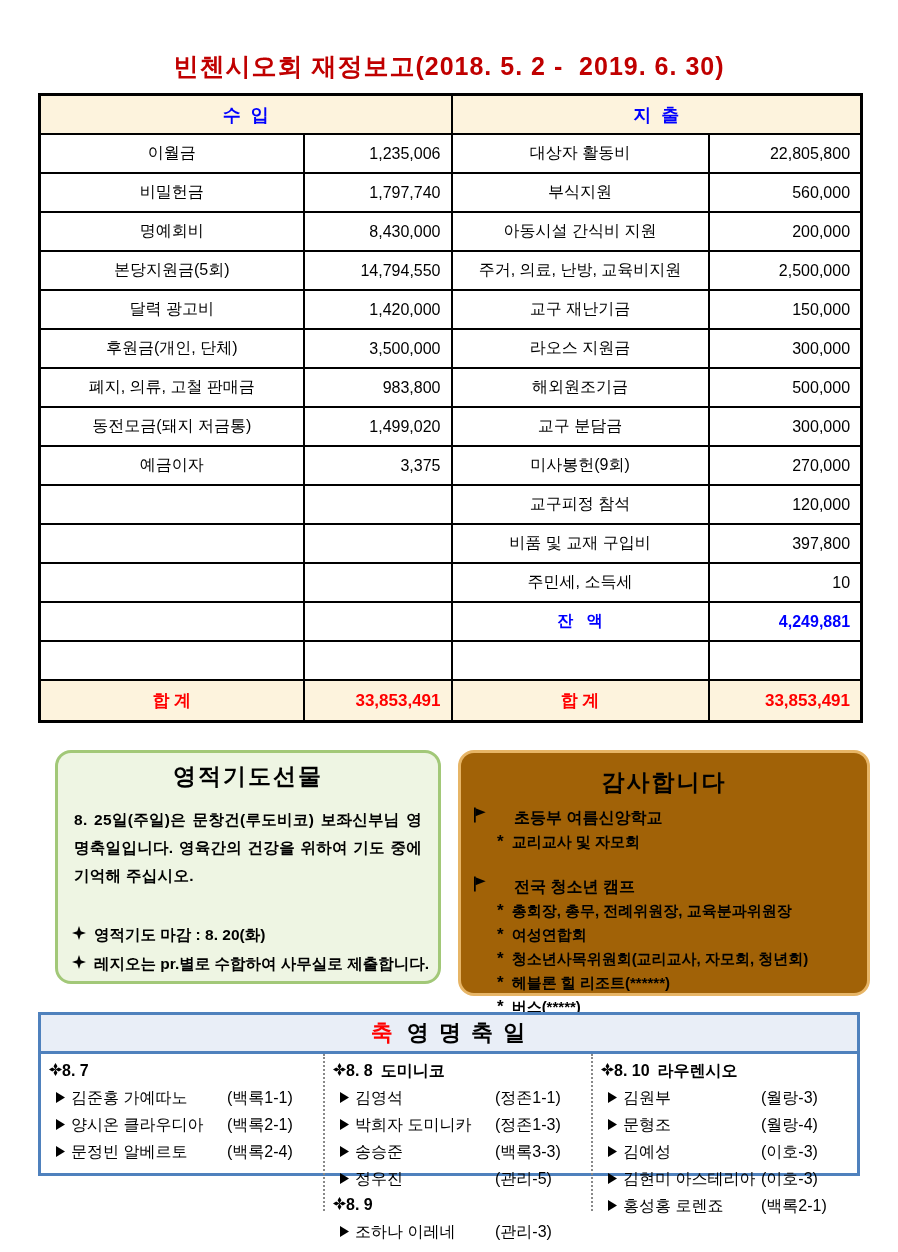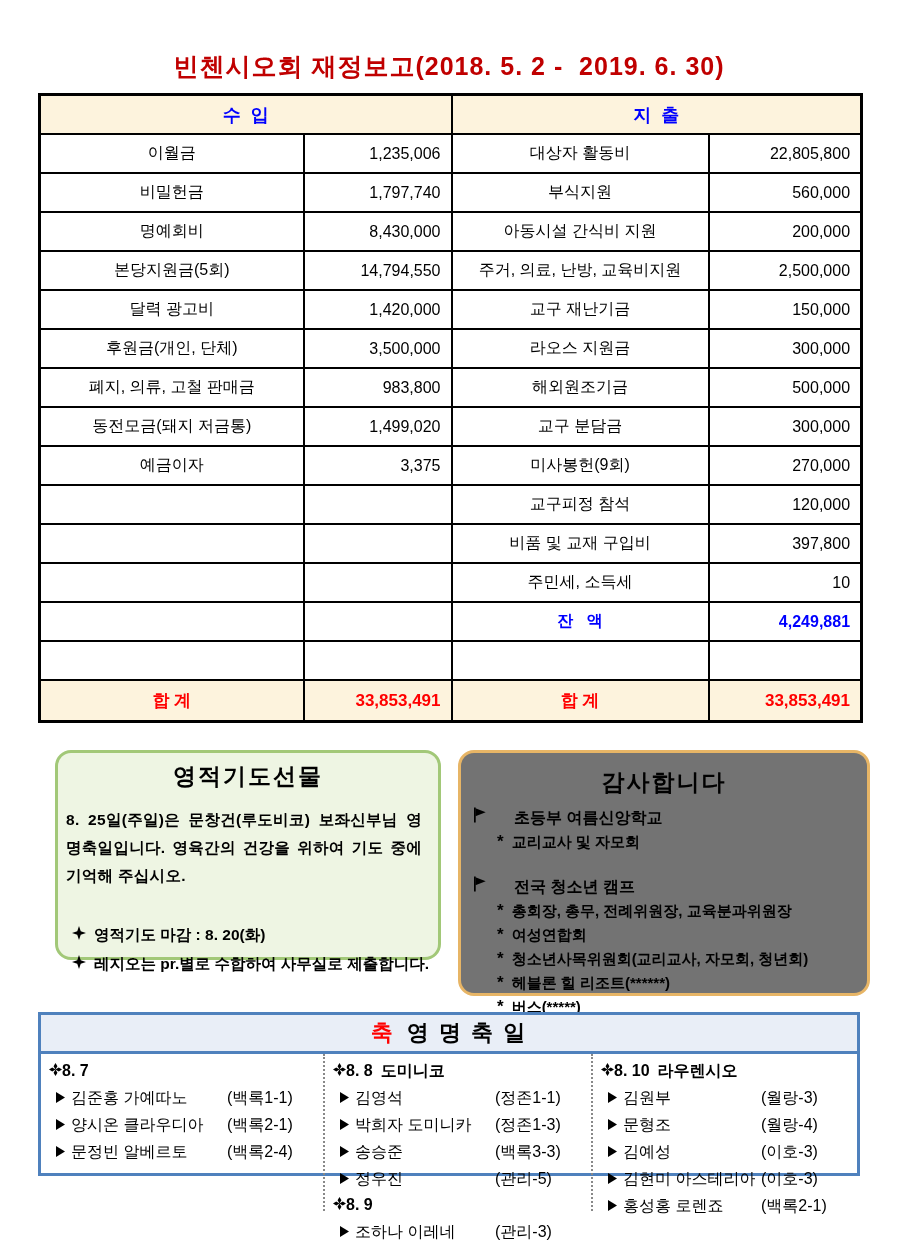--- a/index.html
+++ b/index.html
@@ -15,26 +15,26 @@
        table-layout:fixed;border:3px solid #000;}
   .fin th,.fin td{border:2px solid #000;height:37px;padding:0;font-size:16px;
        white-space:pre;overflow:hidden;}
   .fin th{background:#fdf3dd;color:#0000ff;font-weight:bold;font-size:18px;text-align:center;}
   .fin td.lbl{text-align:center;}
   .fin td.val{text-align:right;padding-right:10px;padding-left:20px;}
   .fin td.bal{color:#0000ff;font-weight:bold;}
   .fin tr.total td{background:#fdf3dd;color:#ff0000;font-weight:bold;height:39px;font-size:17px;}
 
   
-  .gbox{position:absolute;left:55px;top:750px;width:386px;height:210px;box-sizing:border-box;
+  .gbox{position:absolute;left:55px;top:750px;width:386px;height:234px;box-sizing:border-box;
         background:#eef5e3;border:3px solid #a2c878;border-radius:16px;}
   .obox{position:absolute;left:458px;top:750px;width:412px;height:246px;box-sizing:border-box;
-        background:#737373;border:3px solid #e7b566;border-radius:16px;padding:6px 12px 0 12px;}
+        background:#a16207;border:3px solid #e7b566;border-radius:16px;padding:6px 12px 0 12px;}
   .box-title{text-align:center;font-size:23px;font-weight:bold;margin-top:8px;letter-spacing:2px;}
-  .gbody{margin:14px 16px 0 8px;font-size:15.5px;font-weight:bold;line-height:28px;
+  .gbody{margin:14px 16px 0 16px;font-size:15.5px;font-weight:bold;line-height:28px;
          text-align:justify;letter-spacing:0.3px;}
   .gbullets{margin:30px 14px 0 14px;}
   .bline{display:flex;align-items:center;gap:8px;font-size:15.5px;font-weight:bold;line-height:29px;white-space:pre;}
   .ghead{display:flex;align-items:center;gap:27px;font-size:16px;font-weight:bold;line-height:25px;margin-top:7px;white-space:pre;}
   .gitem{display:flex;align-items:center;gap:8px;font-size:15px;font-weight:bold;line-height:24px;
          padding-left:24px;white-space:pre;}
   .ast{font-size:17px;line-height:10px;}
 
   
   .feast{position:absolute;left:38px;top:1012px;width:822px;height:164px;box-sizing:border-box;

